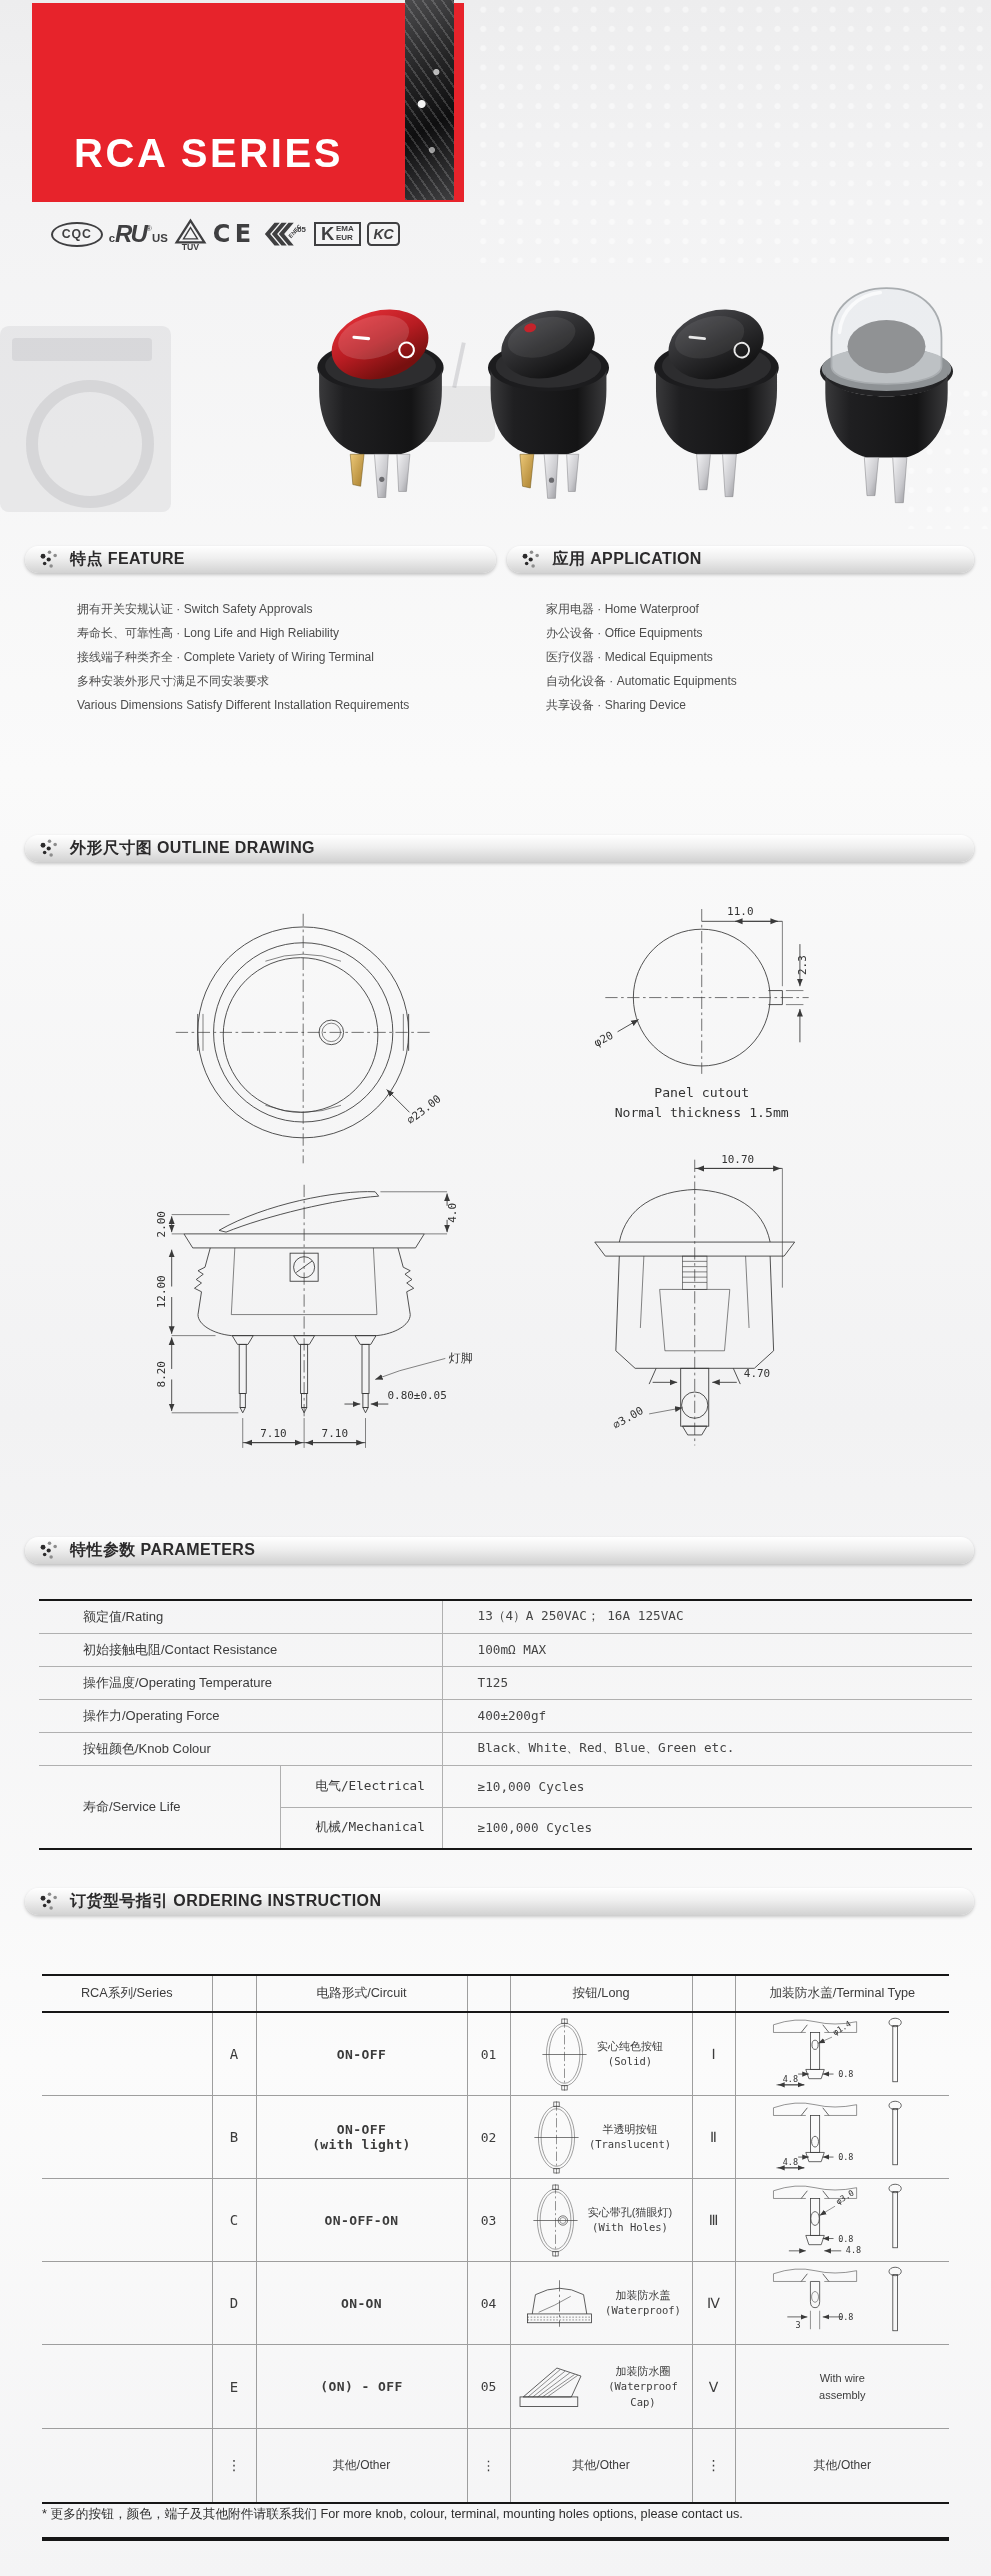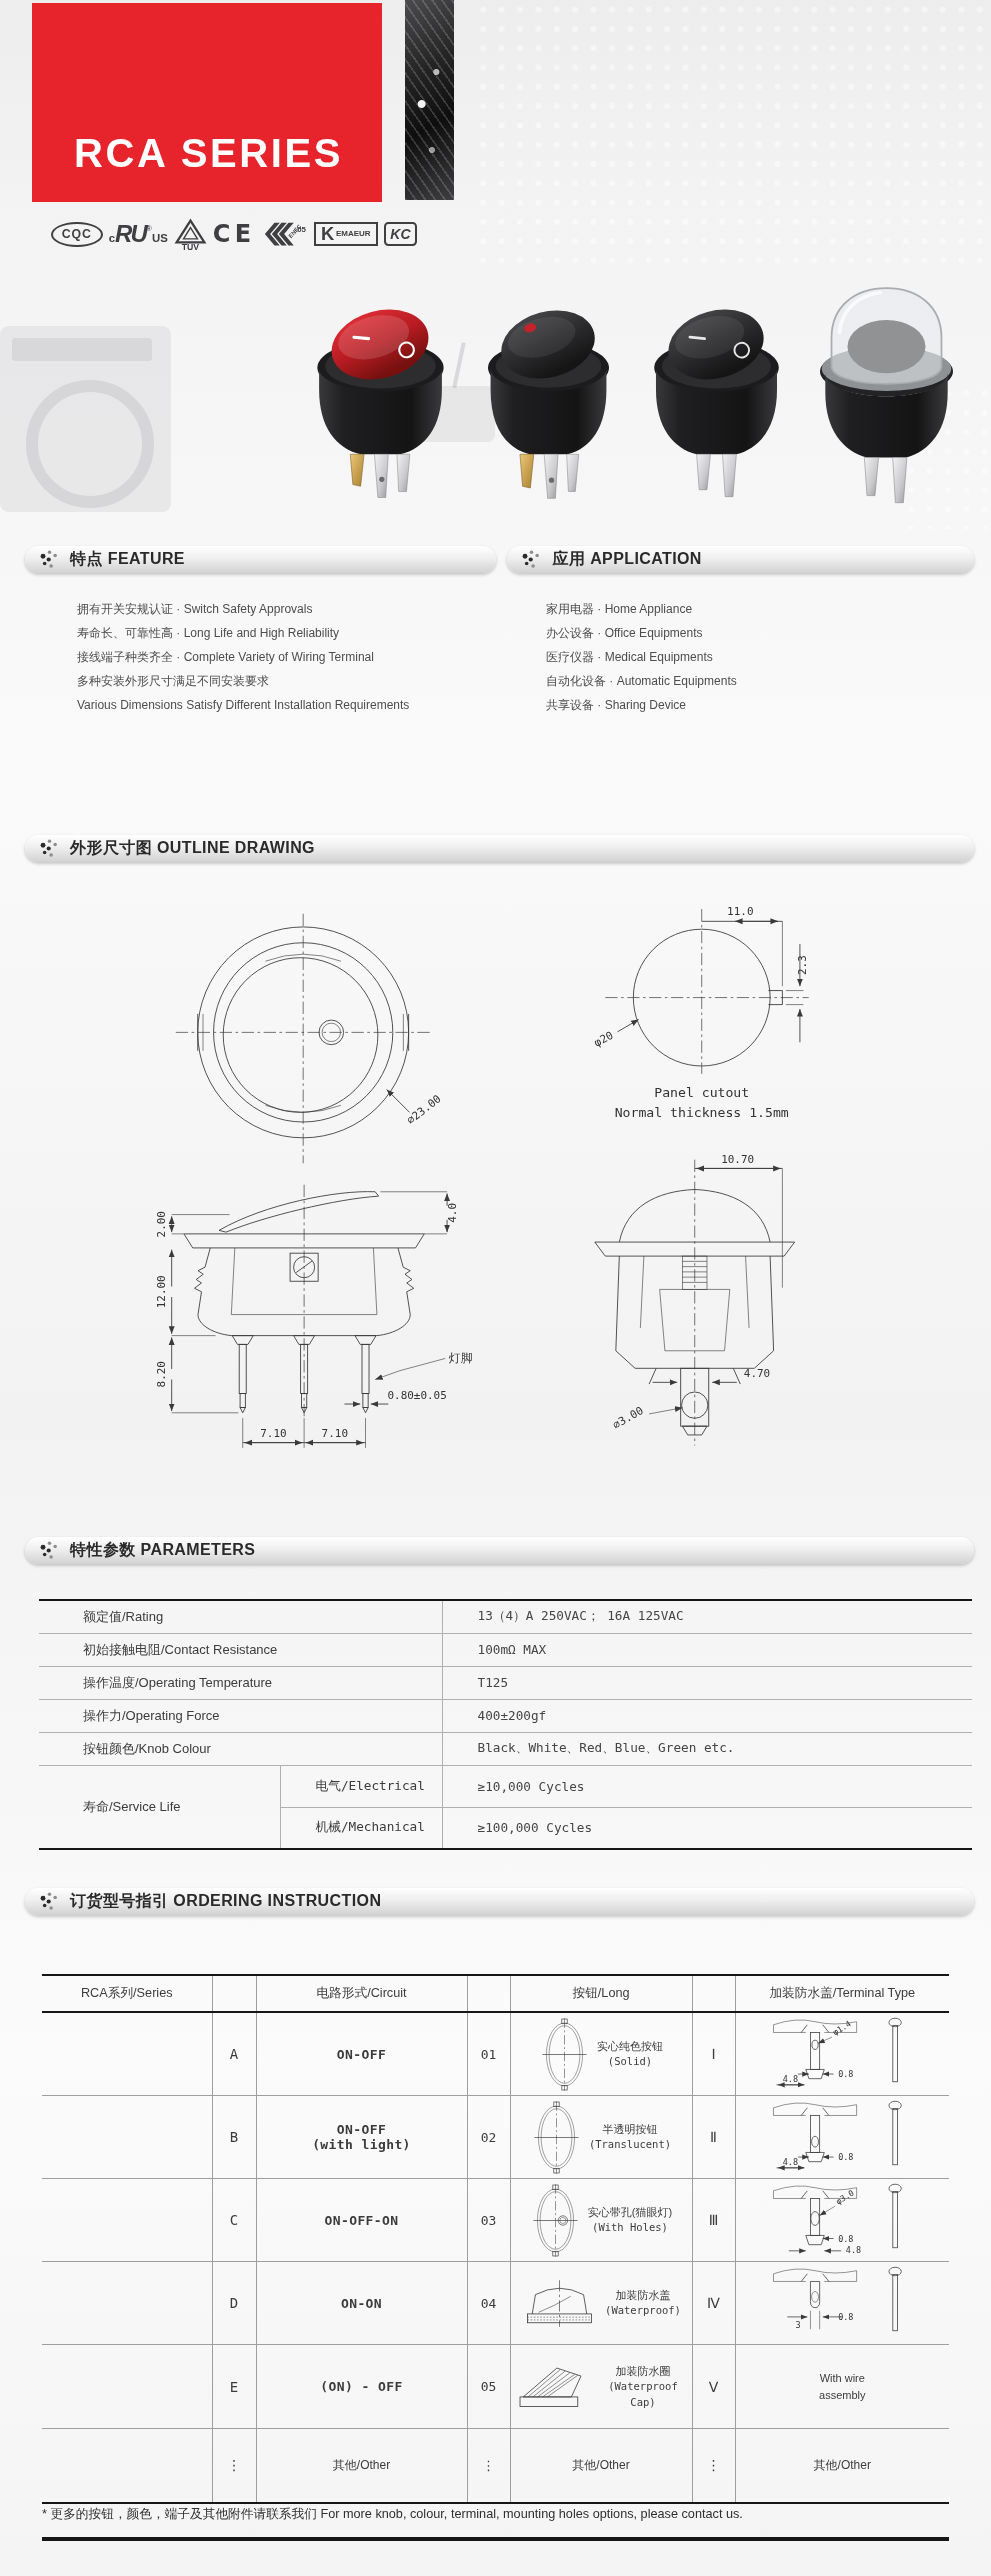--- a/index.html
+++ b/index.html
@@ -2,21 +2,21 @@
 <html style="font-size:14px"><head>
 <meta charset="utf-8">
 <style>
   html,body{margin:0;padding:0;}
   body{font-family:"Liberation Sans",sans-serif;background:#e8e8e8;}
   #page{position:relative;width:991px;height:2576px;margin:0 auto;overflow:hidden;
         background:linear-gradient(180deg,#ededee 0%,#f3f3f4 8%,#fafafa 30%,#f2f2f3 55%,#fbfbfb 80%,#f4f4f5 100%);}
   .abs{position:absolute;}
 
   
-  .hero-red{left:32px;top:2.6px;width:350px;height:199px;background:#e7232b;}
+  .hero-red{left:32px;top:2.6px;width:432px;height:199px;background:#e7232b;}
   .hero-title{left:42px;bottom:26px;color:#ffffff;font-size:40px;font-weight:bold;letter-spacing:2.6px;}
   .pcb-strip{left:405px;top:0;width:49px;height:200px;
      background:
        radial-gradient(circle at 34% 52%, rgba(255,255,255,.95) 0 3.5px, rgba(255,255,255,0) 4.4px),
        radial-gradient(circle at 64% 36%, rgba(225,225,225,.8) 0 2.6px, rgba(255,255,255,0) 3.5px),
        radial-gradient(circle at 55% 75%, rgba(210,210,210,.7) 0 2.6px, rgba(255,255,255,0) 3.5px),
        repeating-linear-gradient(55deg, rgba(255,255,255,.16) 0 1.8px, rgba(255,255,255,0) 1.8px 8px),
        linear-gradient(150deg,#4b4b4d 0%,#242425 35%,#0e0e0f 62%,#3e3e40 100%);}
   .dotgrid{background-image:radial-gradient(circle, rgba(255,255,255,.85) 2.6px, rgba(255,255,255,0) 3.5px);
      background-size:18.4px 19.3px;opacity:.55;}
@@ -28,21 +28,21 @@
   .cert{display:inline-flex;align-items:center;}
   .cert-cqc{border:2.2px solid #3f3f41;border-radius:50%;padding:3.5px 8.8px;font-weight:bold;font-size:12.3px;letter-spacing:0.9px;}
   .cert-ul{align-items:flex-end;}
   .cert-ul .ul-c{font-size:11.4px;font-weight:bold;}
   .cert-ul .ul-m{font-size:24px;font-weight:800;font-style:italic;line-height:.85;letter-spacing:-1.8px;}
   .cert-ul .ul-r{font-size:8px;align-self:flex-start;}
   .cert-ul .ul-us{font-size:11.4px;font-weight:bold;}
   .cert-ce{font-size:24px;font-weight:600;letter-spacing:4.4px;font-family:"DejaVu Sans",sans-serif;}
   .cert-kema{border:2.2px solid #3f3f41;padding:0.9px 5.3px;gap:1.8px;}
   .cert-kema .k{font-size:18.4px;font-weight:bold;line-height:1;}
-  .cert-kema .kcol{display:flex;font-size:8px;font-weight:bold;line-height:1.1;}
+  .cert-kema .kcol{display:flex;flex-direction:column;font-size:8px;font-weight:bold;line-height:1.1;}
   .cert-kc{border:2.2px solid #3f3f41;border-radius:4.4px;padding:1.8px 4.4px;font-size:14px;font-weight:bold;font-style:italic;}
   .cert svg{display:block;}
 
   
   .washer{left:0;top:326px;width:171px;height:186px;background:rgba(110,110,116,.10);border-radius:8.8px;}
   .washer-door{left:26px;top:54px;width:104px;height:104px;border:12.3px solid rgba(90,90,96,.12);border-radius:50%;}
   .washer-panel{left:12.3px;top:12.3px;width:140px;height:23px;background:rgba(90,90,96,.10);border-radius:3.5px;}
   .router{left:353px;top:386px;width:142px;height:56px;background:rgba(120,120,126,.12);border-radius:7px;}
   .antenna{width:3.5px;height:46px;background:rgba(120,120,126,.22);top:-44px;}
   .products{left:307px;top:281px;width:656px;display:flex;gap:21px;align-items:flex-start;}
@@ -276,21 +276,21 @@
   </div>
 
   <div class="abs bullet-list list-feature">
     <div>拥有开关安规认证 · Switch Safety Approvals</div>
     <div>寿命长、可靠性高 · Long Life and High Reliability</div>
     <div>接线端子种类齐全 · Complete Variety of Wiring Terminal</div>
     <div>多种安装外形尺寸满足不同安装要求</div>
     <div>Various Dimensions Satisfy Different Installation Requirements</div>
   </div>
   <div class="abs bullet-list list-application">
-    <div>家用电器 · Home Appliance</div>
+    <div>家用电器 · Home Waterproof</div>
     <div>办公设备 · Office Equipments</div>
     <div>医疗仪器 · Medical Equipments</div>
     <div>自动化设备 · Automatic Equipments</div>
     <div>共享设备 · Sharing Device</div>
   </div>
 
   <div class="abs sec-bar bar-outline">
     <svg width="21" height="21" viewBox="0 0 26 26">
       <circle cx="5" cy="9" r="3" fill="#2b2a2b"></circle>
         <circle cx="13" cy="4" r="2.2" fill="#8d8d8d"></circle>

